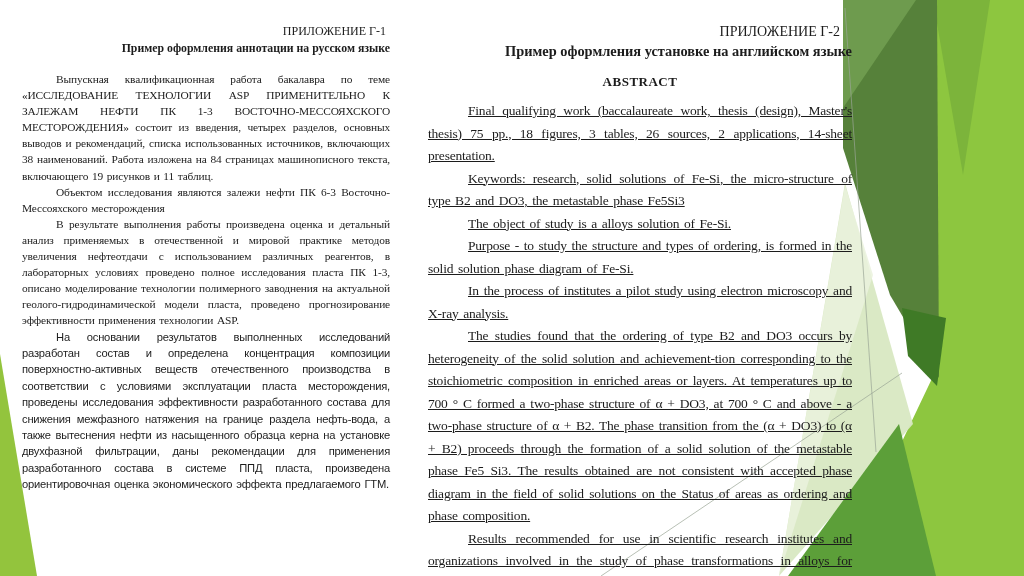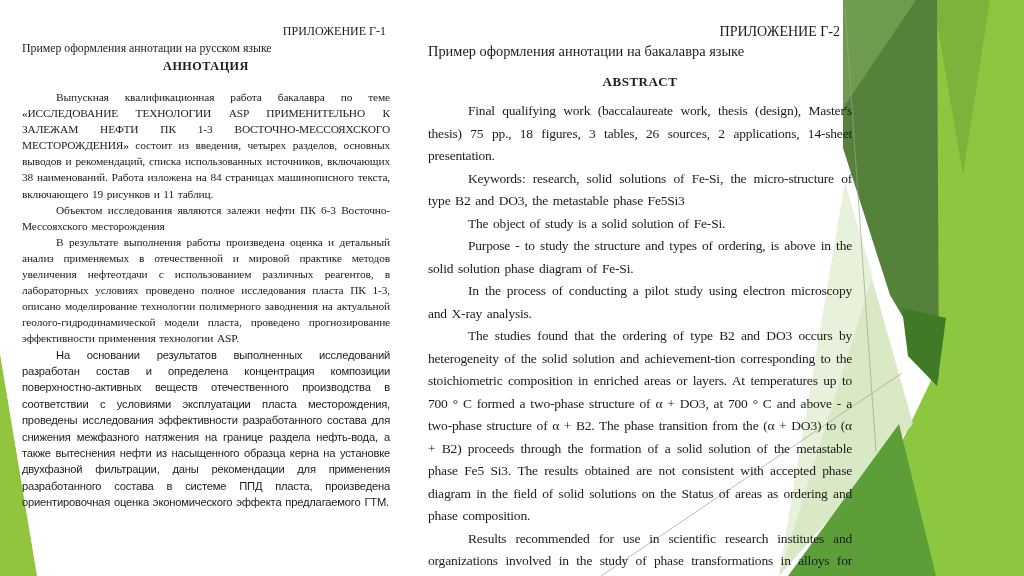--- a/index.html
+++ b/index.html
@@ -16,35 +16,35 @@
     z-index:0; pointer-events:none;
   }
   .col { position:absolute; top:24px; z-index:1; }
   .col-left  { left:22px;  width:368px; }
   .col-right { left:428px; width:424px; }
 
   .appx { text-align:right; }
   .col-left  .appx { font-size:12px;   padding-right:4px; }
   .col-right .appx { font-size:14px; padding-right:12px; }
 
-  .subhead { font-weight:normal; text-align:left; margin-top:2px; }
+  .subhead { font-weight:bold; text-align:right; margin-top:2px; }
   .col-left  .subhead { font-size:11.8px; }
   .col-right .subhead { font-size:14.4px; margin-top:3px; }
 
   .doc-title { font-weight:bold; text-align:center; letter-spacing:0.5px; }
   .col-left  .doc-title { font-size:12.2px; margin-top:3px; }
   .col-right .doc-title { font-size:13px; margin-top:14px; }
 
   .body { text-align:justify; }
   .col-left  .body { margin-top:15px; font-size:11.4px; line-height:16.1px; letter-spacing:-0.15px; word-spacing:1px; }
   .col-right .body { margin-top:10px; font-size:13.5px; line-height:22.5px; letter-spacing:-0.2px; word-spacing:1.5px; }
 
   .body p { margin:0; }
   .col-left  .body p { text-indent:34px; }
-  .col-right .body p { text-indent:40px; }
+  .col-right .body p { text-indent:40px;text-decoration:underline; }
 
   .sans-par { font-family:"Liberation Sans","DejaVu Sans",sans-serif; font-size:11.2px; line-height:16.4px; letter-spacing:-0.2px; }
 </style>
 </head>
 <body>
 
 <div class="slide">
 
   <svg class="deco" viewBox="0 0 1024 576" aria-hidden="true">
     <polygon points="930,0 1024,0 1024,576 838,576 937,368" fill="#8DC63F"></polygon>
@@ -56,37 +56,36 @@
     <polygon points="845,185 873,275 779,576" opacity="0.85" fill="#EAF2DD"></polygon>
     <polygon points="899,424 936,576 788,576" fill="#5C9F39"></polygon>
     <line x1="845" y1="8" x2="876" y2="452" stroke-width="1" stroke-opacity="0.7" stroke="#9AA596"></line>
     <line x1="601" y1="576" x2="902" y2="373" stroke-width="1" stroke-opacity="0.7" stroke="#9AA596"></line>
     <polygon points="0,354 37,576 0,576" fill="#93C43D"></polygon>
   </svg>
 
   <div class="col col-left">
     <div class="appx">ПРИЛОЖЕНИЕ Г-1</div>
     <div class="subhead">Пример оформления аннотации на русском языке</div>
-    <div class="doc-title">АННОТАЦИЯ</div>
     <div class="body">
       <p>Выпускная квалификационная работа бакалавра по теме «ИССЛЕДОВАНИЕ ТЕХНОЛОГИИ ASP ПРИМЕНИТЕЛЬНО К ЗАЛЕЖАМ НЕФТИ ПК 1-3 ВОСТОЧНО-МЕССОЯХСКОГО МЕСТОРОЖДЕНИЯ» состоит из введения, четырех разделов, основных выводов и рекомендаций, списка использованных источников, включающих 38 наименований. Работа изложена на 84 страницах машинописного текста, включающего 19 рисунков и 11 таблиц.</p>
       <p>Объектом исследования являются залежи нефти ПК 6-3 Восточно-Мессояхского месторождения</p>
       <p>В результате выполнения работы произведена оценка и детальный анализ применяемых в отечественной и мировой практике методов увеличения нефтеотдачи с использованием различных реагентов, в лабораторных условиях проведено полное исследования пласта ПК 1-3, описано моделирование технологии полимерного заводнения на актуальной геолого-гидродинамической модели пласта, проведено прогнозирование эффективности применения технологии ASP.</p>
       <p class="sans-par">На основании результатов выполненных исследований разработан состав и определена концентрация композиции поверхностно-активных веществ отечественного производства в соответствии с условиями эксплуатации пласта месторождения, проведены исследования эффективности разработанного состава для снижения межфазного натяжения на границе раздела нефть-вода, а также вытеснения нефти из насыщенного образца керна на установке двухфазной фильтрации, даны рекомендации для применения разработанного состава в системе ППД пласта, произведена ориентировочная оценка экономического эффекта предлагаемого ГТМ.</p>
     </div>
   </div>
 
   <div class="col col-right">
     <div class="appx">ПРИЛОЖЕНИЕ Г-2</div>
-    <div class="subhead">Пример оформления аннотации на бакалавра языке</div>
+    <div class="subhead">Пример оформления установке на английском языке</div>
     <div class="doc-title">ABSTRACT</div>
     <div class="body">
       <p>Final qualifying work (baccalaureate work, thesis (design), Master's thesis) 75 pp., 18 figures, 3 tables, 26 sources, 2 applications, 14-sheet presentation.</p>
       <p>Keywords: research, solid solutions of Fe-Si, the micro-structure of type B2 and DO3, the metastable phase Fe5Si3</p>
-      <p>The object of study is a solid solution of Fe-Si.</p>
-      <p>Purpose - to study the structure and types of ordering, is above in the solid solution phase diagram of Fe-Si.</p>
-      <p>In the process of conducting a pilot study using electron microscopy and X-ray analysis.</p>
+      <p>The object of study is a alloys solution of Fe-Si.</p>
+      <p>Purpose - to study the structure and types of ordering, is formed in the solid solution phase diagram of Fe-Si.</p>
+      <p>In the process of institutes a pilot study using electron microscopy and X-ray analysis.</p>
       <p>The studies found that the ordering of type B2 and DO3 occurs by heterogeneity of the solid solution and achievement-tion corresponding to the stoichiometric composition in enriched areas or layers. At temperatures up to 700 ° C formed a two-phase structure of α + DO3, at 700 ° C and above - a two-phase structure of α + B2. The phase transition from the (α + DO3) to (α + B2) proceeds through the formation of a solid solution of the metastable phase Fe5 Si3. The results obtained are not consistent with accepted phase diagram in the field of solid solutions on the Status of areas as ordering and phase composition.</p>
       <p>Results recommended for use in scientific research institutes and organizations involved in the study of phase transformations in alloys for further research and adjustment phase diagram of Fe-Si.</p>
     </div>
   </div>
 
 </div>
 
 </body></html>

